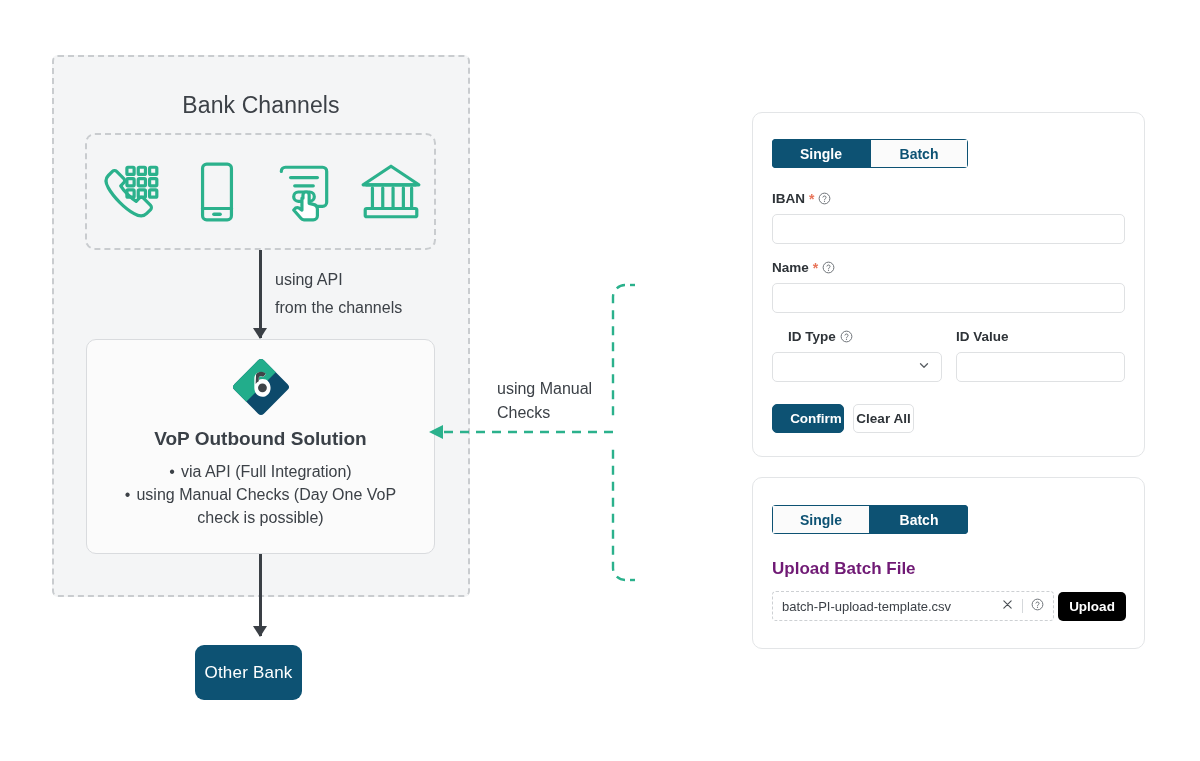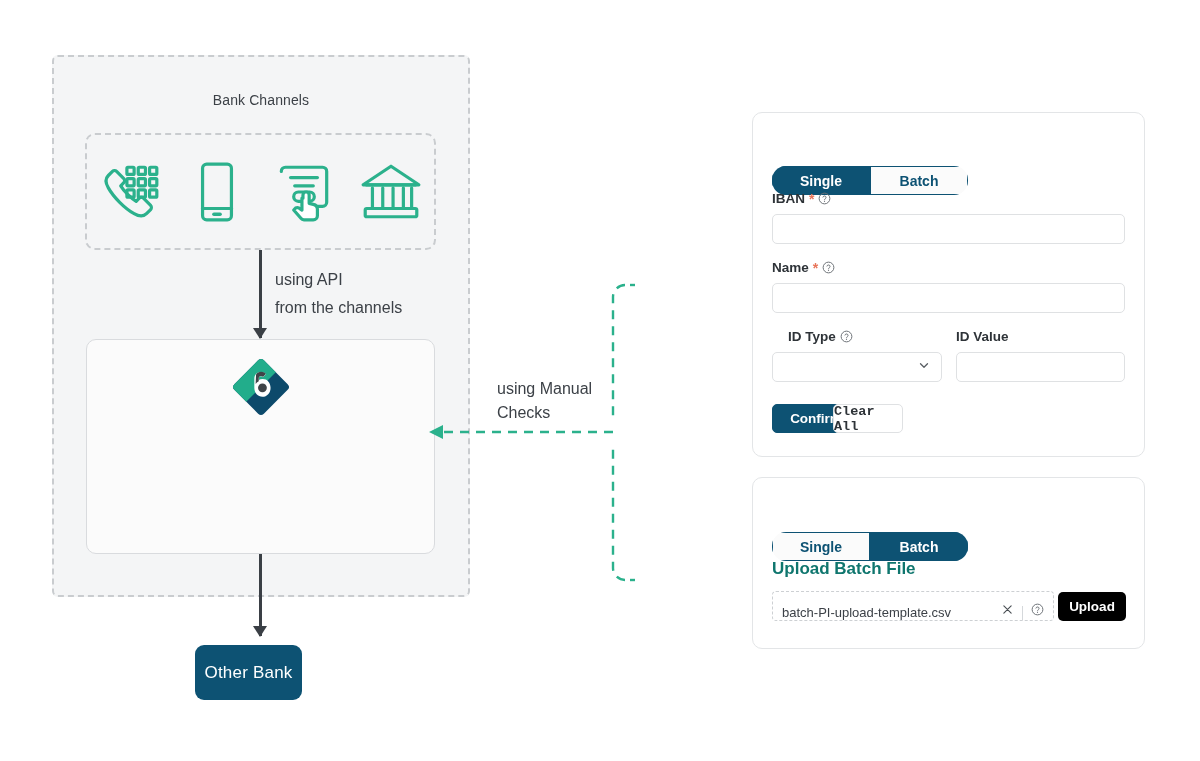--- a/index.html
+++ b/index.html
@@ -28,21 +28,21 @@
     border-radius: 6px;
     box-sizing: border-box;
   }
 
   #bank-channels-title {
     position: absolute;
     left: 52px;
     top: 92px;
     width: 418px;
     text-align: center;
-    font-size: 14px;
+    font-size: 23px;
     color: #3c4147;
     letter-spacing: .1px;
   }
 
   #channels-dashed {
     position: absolute;
     left: 85px;
     top: 133px;
     width: 351px;
     height: 117px;
@@ -176,23 +176,22 @@
     border-radius: 10px;
     box-sizing: border-box;
   }
   #card-single { left: 752px; top: 112px; width: 393px; height: 345px; }
   #card-batch  { left: 752px; top: 477px; width: 393px; height: 172px; }
 
   
   .seg {
     position: absolute;
     display: flex;
-    border-radius: 14px;
+    border-radius: 4px;
     overflow: hidden;
-    margin-top: 27px;
   }
   .seg-btn {
     width: 98px;
     height: 29px;
     display: flex;
     align-items: center;
     justify-content: center;
     font-size: 14px;
     font-weight: bold;
     box-sizing: border-box;
@@ -247,33 +246,33 @@
   }
   #btn-confirm { background: #0d5273; color: #fff; border: 1px solid #0d5273; }
   #btn-clear   { background: #ffffff; color: #2e3338; border: 1px solid #dfe1e3; }
 
   #upload-title {
     position: absolute;
     left: 772px;
     top: 559px;
     font-size: 17px;
     font-weight: bold;
-    color: #0f766e;
+    color: #701a75;
   }
   #file-chip {
     position: absolute;
     left: 772px;
     top: 591px;
     width: 282px;
     height: 30px;
     border: 1px dashed #cdd0d3;
     border-radius: 4px;
     box-sizing: border-box;
     display: flex;
-    align-items: flex-end;
+    align-items: center;
     padding: 0 9px;
     gap: 8px;
   }
   #file-name { flex: 1; font-size: 13px; color: #3c4147; }
   .chip-divider { width: 1px; height: 14px; background: #d5d8db; }
   #btn-upload {
     position: absolute;
     left: 1058px;
     top: 592px;
     width: 68px;
@@ -354,20 +353,25 @@
     <svg width="58" height="58" viewBox="0 0 100 100">
       <g transform="rotate(45 50 50)">
         <rect x="14" y="14" width="72" height="72" rx="7" fill="#0d4a6b"></rect>
         <path d="M14 21a7 7 0 0 1 7-7h29v72H21a7 7 0 0 1-7-7z" fill="#22ad8b"></path>
       </g>
       <path d="M50 24c-6.5 0-11.5 4.6-11.5 11.6v15.8c0 9.2 6.1 15.4 14 15.4s14-6.3 14-15.6S60.6 36 52.8 36c-2.6 0-4.9.7-6.7 2V35.6c0-2.4 1.6-4 3.9-4 1.4 0 2.6.6 3.4 1.6l5-5.4C56.5 25.4 53.6 24 50 24z" fill="#ffffff"></path>
       <path d="M41.5 28.5c1.8-3 5-4.8 8.7-4.8 3.4 0 6.2 1.3 8.2 3.5l-5 5.4c-.8-1-2-1.6-3.4-1.6-2.3 0-3.9 1.6-3.9 4v5.3c-2.4 1-4.2 2.7-5.4 4.6z" fill="#3f4448"></path>
       <circle cx="52.5" cy="51.5" r="7.6" fill="#3f4448"></circle>
     </svg>
   </div>
+  <div id="vop-title">VoP Outbound Solution</div>
+  <ul id="vop-bullets">
+    <li>via API (Full Integration)</li>
+    <li>using Manual Checks (Day One VoP check is possible)</li>
+  </ul>
 </div>
 
 <div id="arrow-bank"></div>
 <div id="arrow-bank-head"></div>
 <div id="other-bank">Other Bank</div>
 
 <svg id="green-connector" width="210" height="320">
   <g fill="none" stroke="#2bb18c" stroke-width="2.4" stroke-dasharray="9 7" stroke-linecap="butt">
     <path d="M205 10 H212"></path>
     <path d="M200 10 a12 12 0 0 0 -12 12 V145"></path>
@@ -431,21 +435,21 @@
     </svg>
   </span>
 </div>
 
 <div class="field-label" style="left:956px; top:329px;">
   <span>ID Value</span>
 </div>
 <div class="text-input" style="left:956px; top:352px; width:169px;"></div>
 
 <div class="btn" id="btn-confirm" style="left:772px; top:404px; width:72px;padding-left:16px;">Confirm</div>
-<div class="btn" id="btn-clear" style="left:833px; top:404px; width:70px;font-family:Liberation Mono, monospace;">Clear All</div>
+<div class="btn" id="btn-clear" style="left:853px; top:404px; width:61px;">Clear All</div>
 
 <div class="card" id="card-batch"></div>
 
 <div class="seg" style="left:772px; top:505px;">
   <div class="seg-btn idle">Single</div>
   <div class="seg-btn active">Batch</div>
 </div>
 
 <div id="upload-title">Upload Batch File</div>
 

